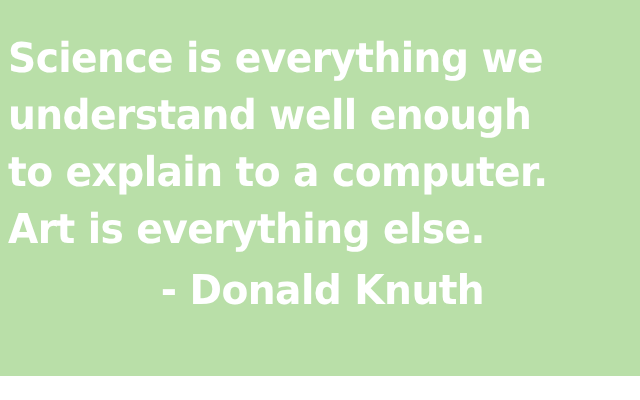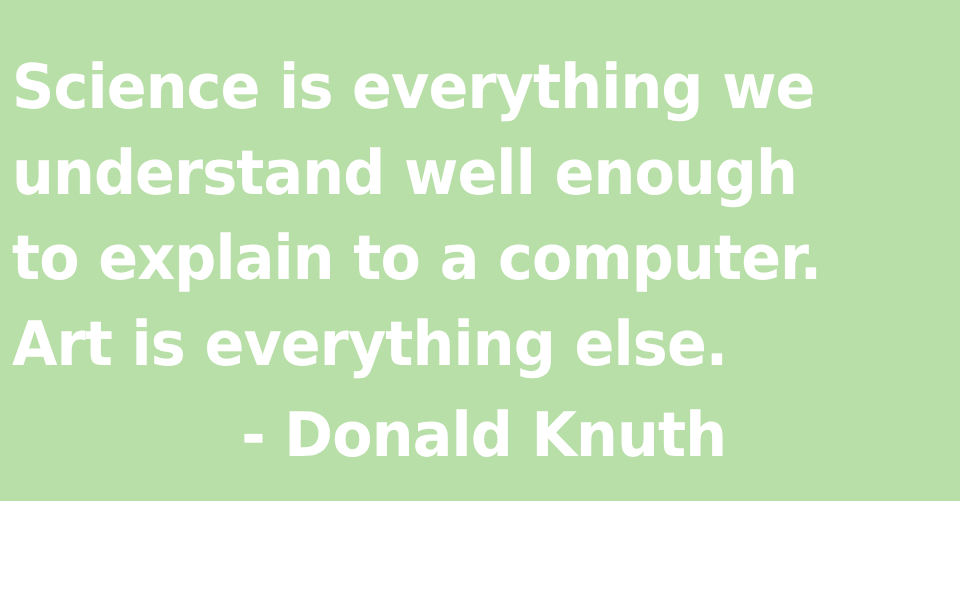--- a/index.html
+++ b/index.html
@@ -9,21 +9,21 @@
   body {
     width: 640px;
     height: 400px;
     overflow: hidden;
     font-family: "DejaVu Sans", sans-serif;
   }
   #quote-card {
     position: relative;
     box-sizing: border-box;
     width: 640px;
-    height: 334px;
+    height: 376px;
     background: #b9dfa8;
     padding: 30px 6px 0 8px;
   }
   .quote-body {
     display: block;
   }
   .quote-line {
     display: block;
     color: #ffffff;
     font-family: "DejaVu Sans", sans-serif;

